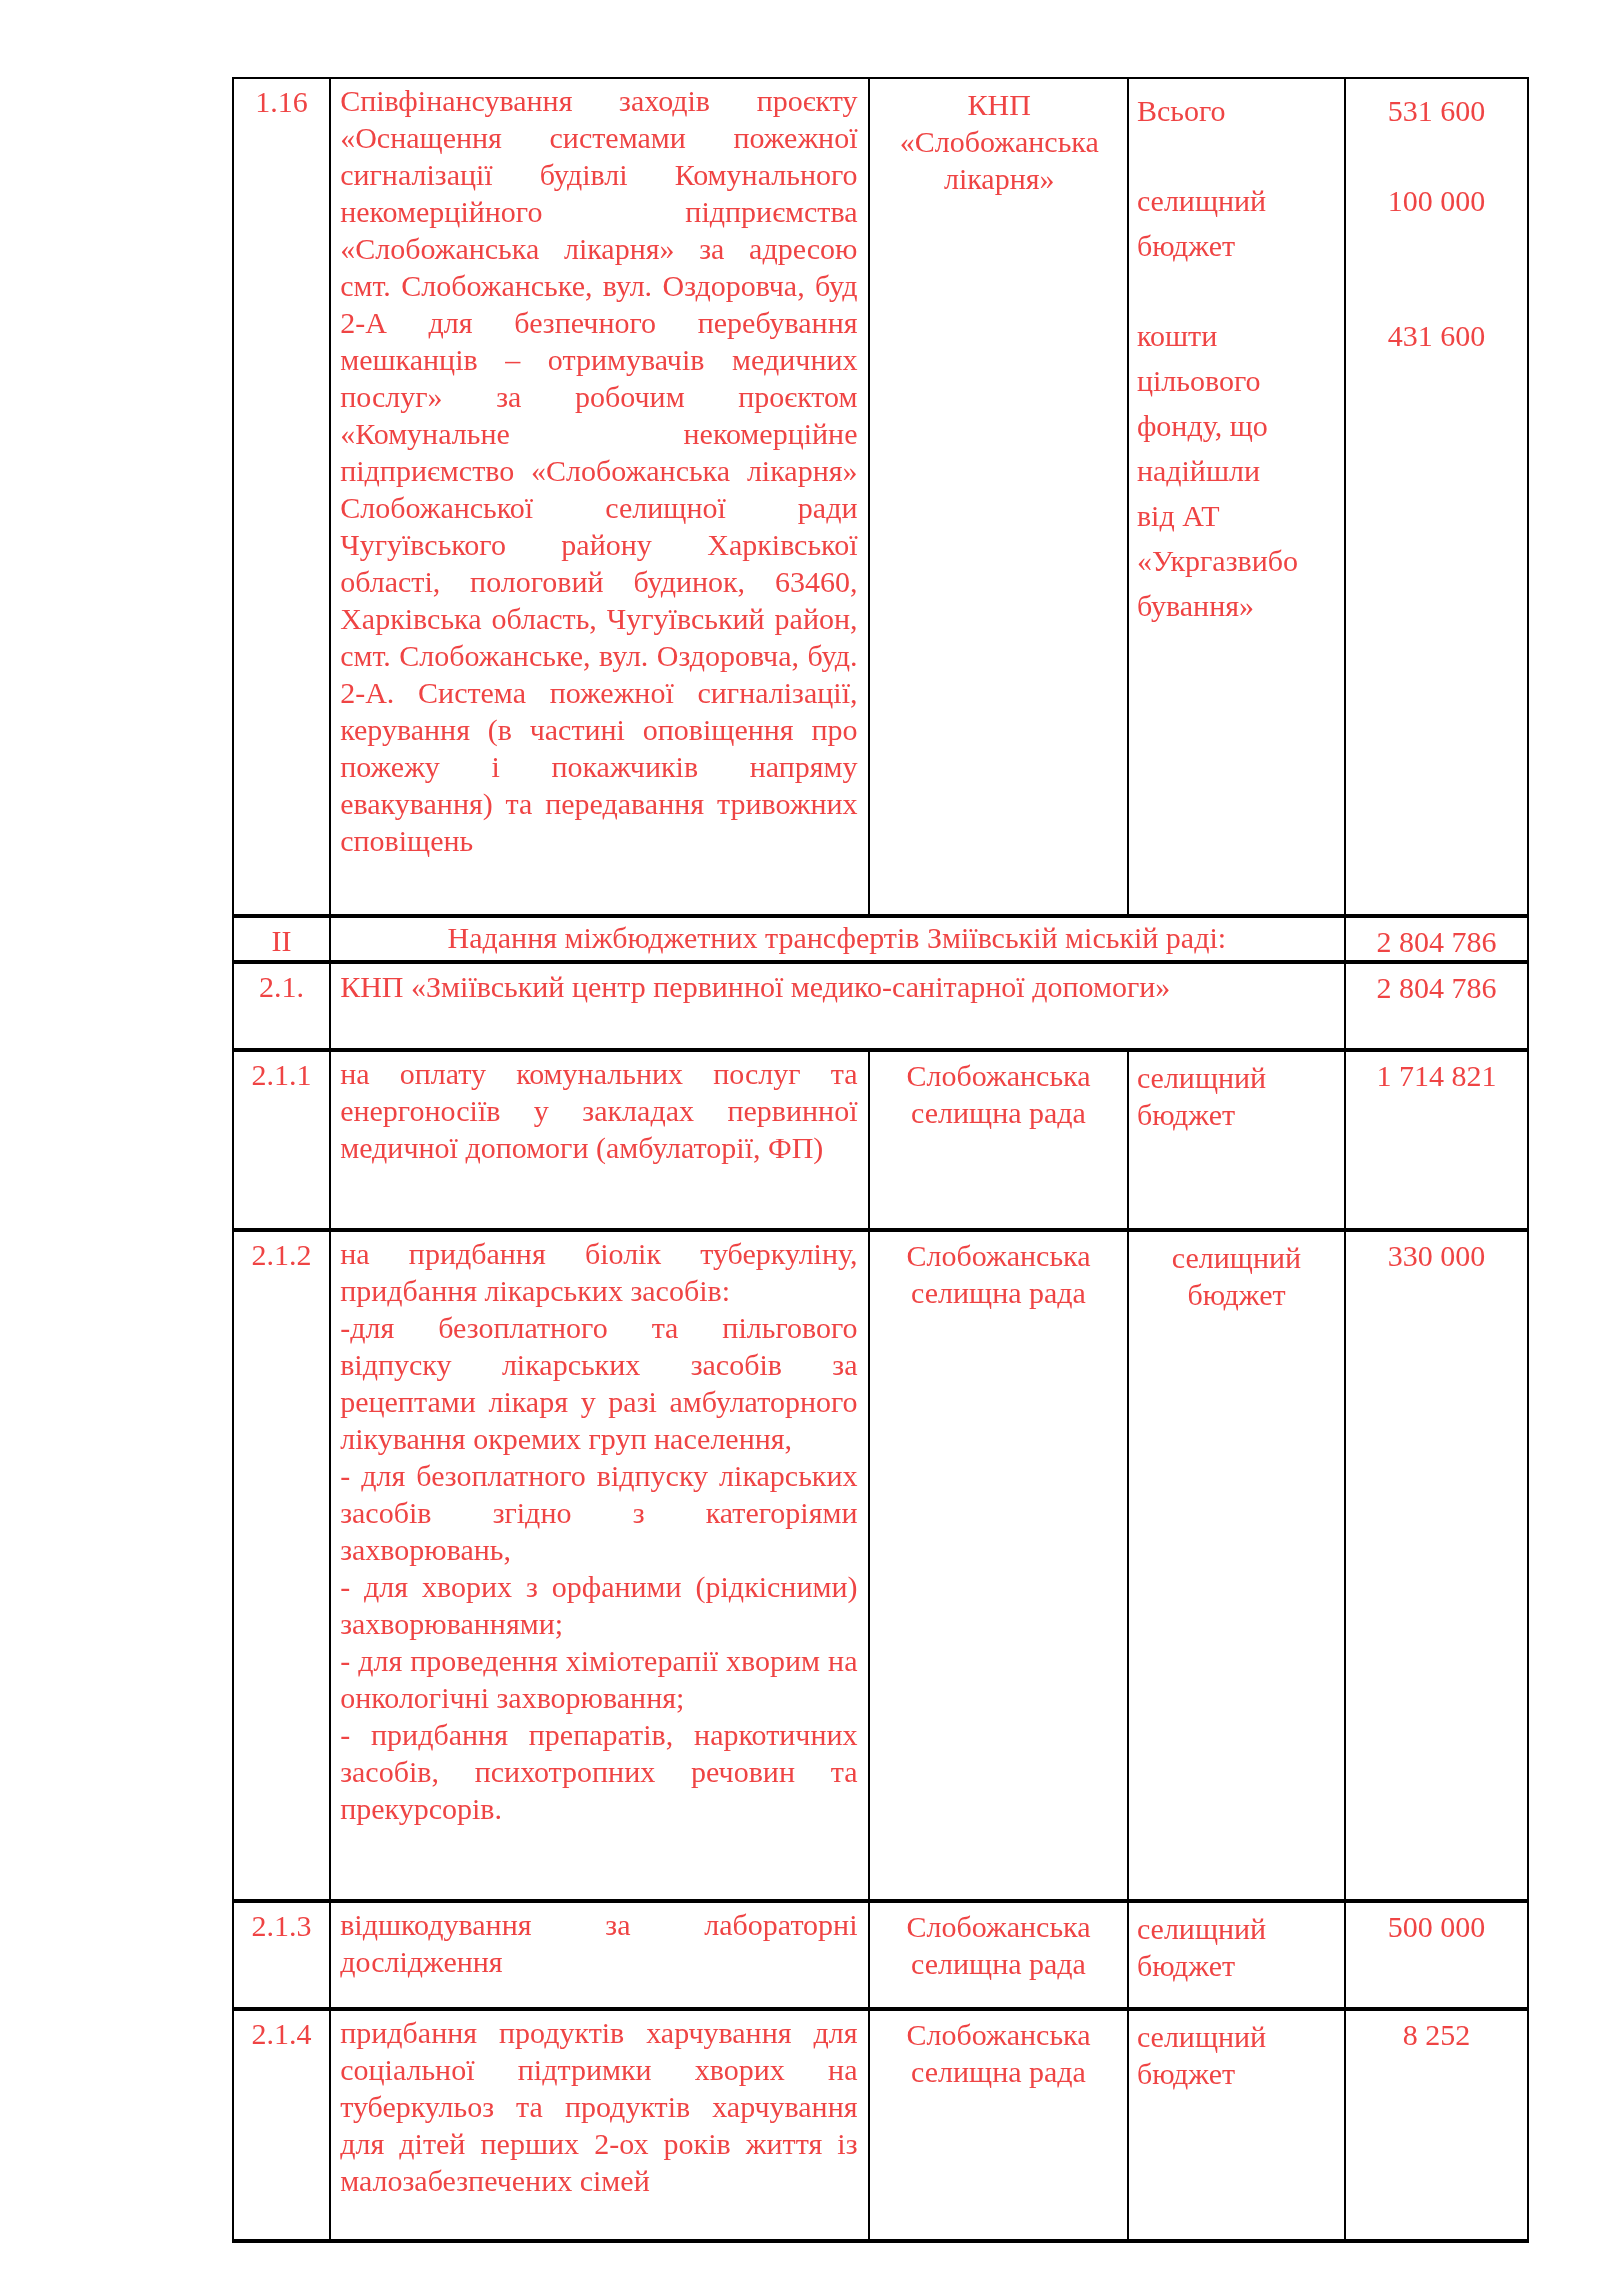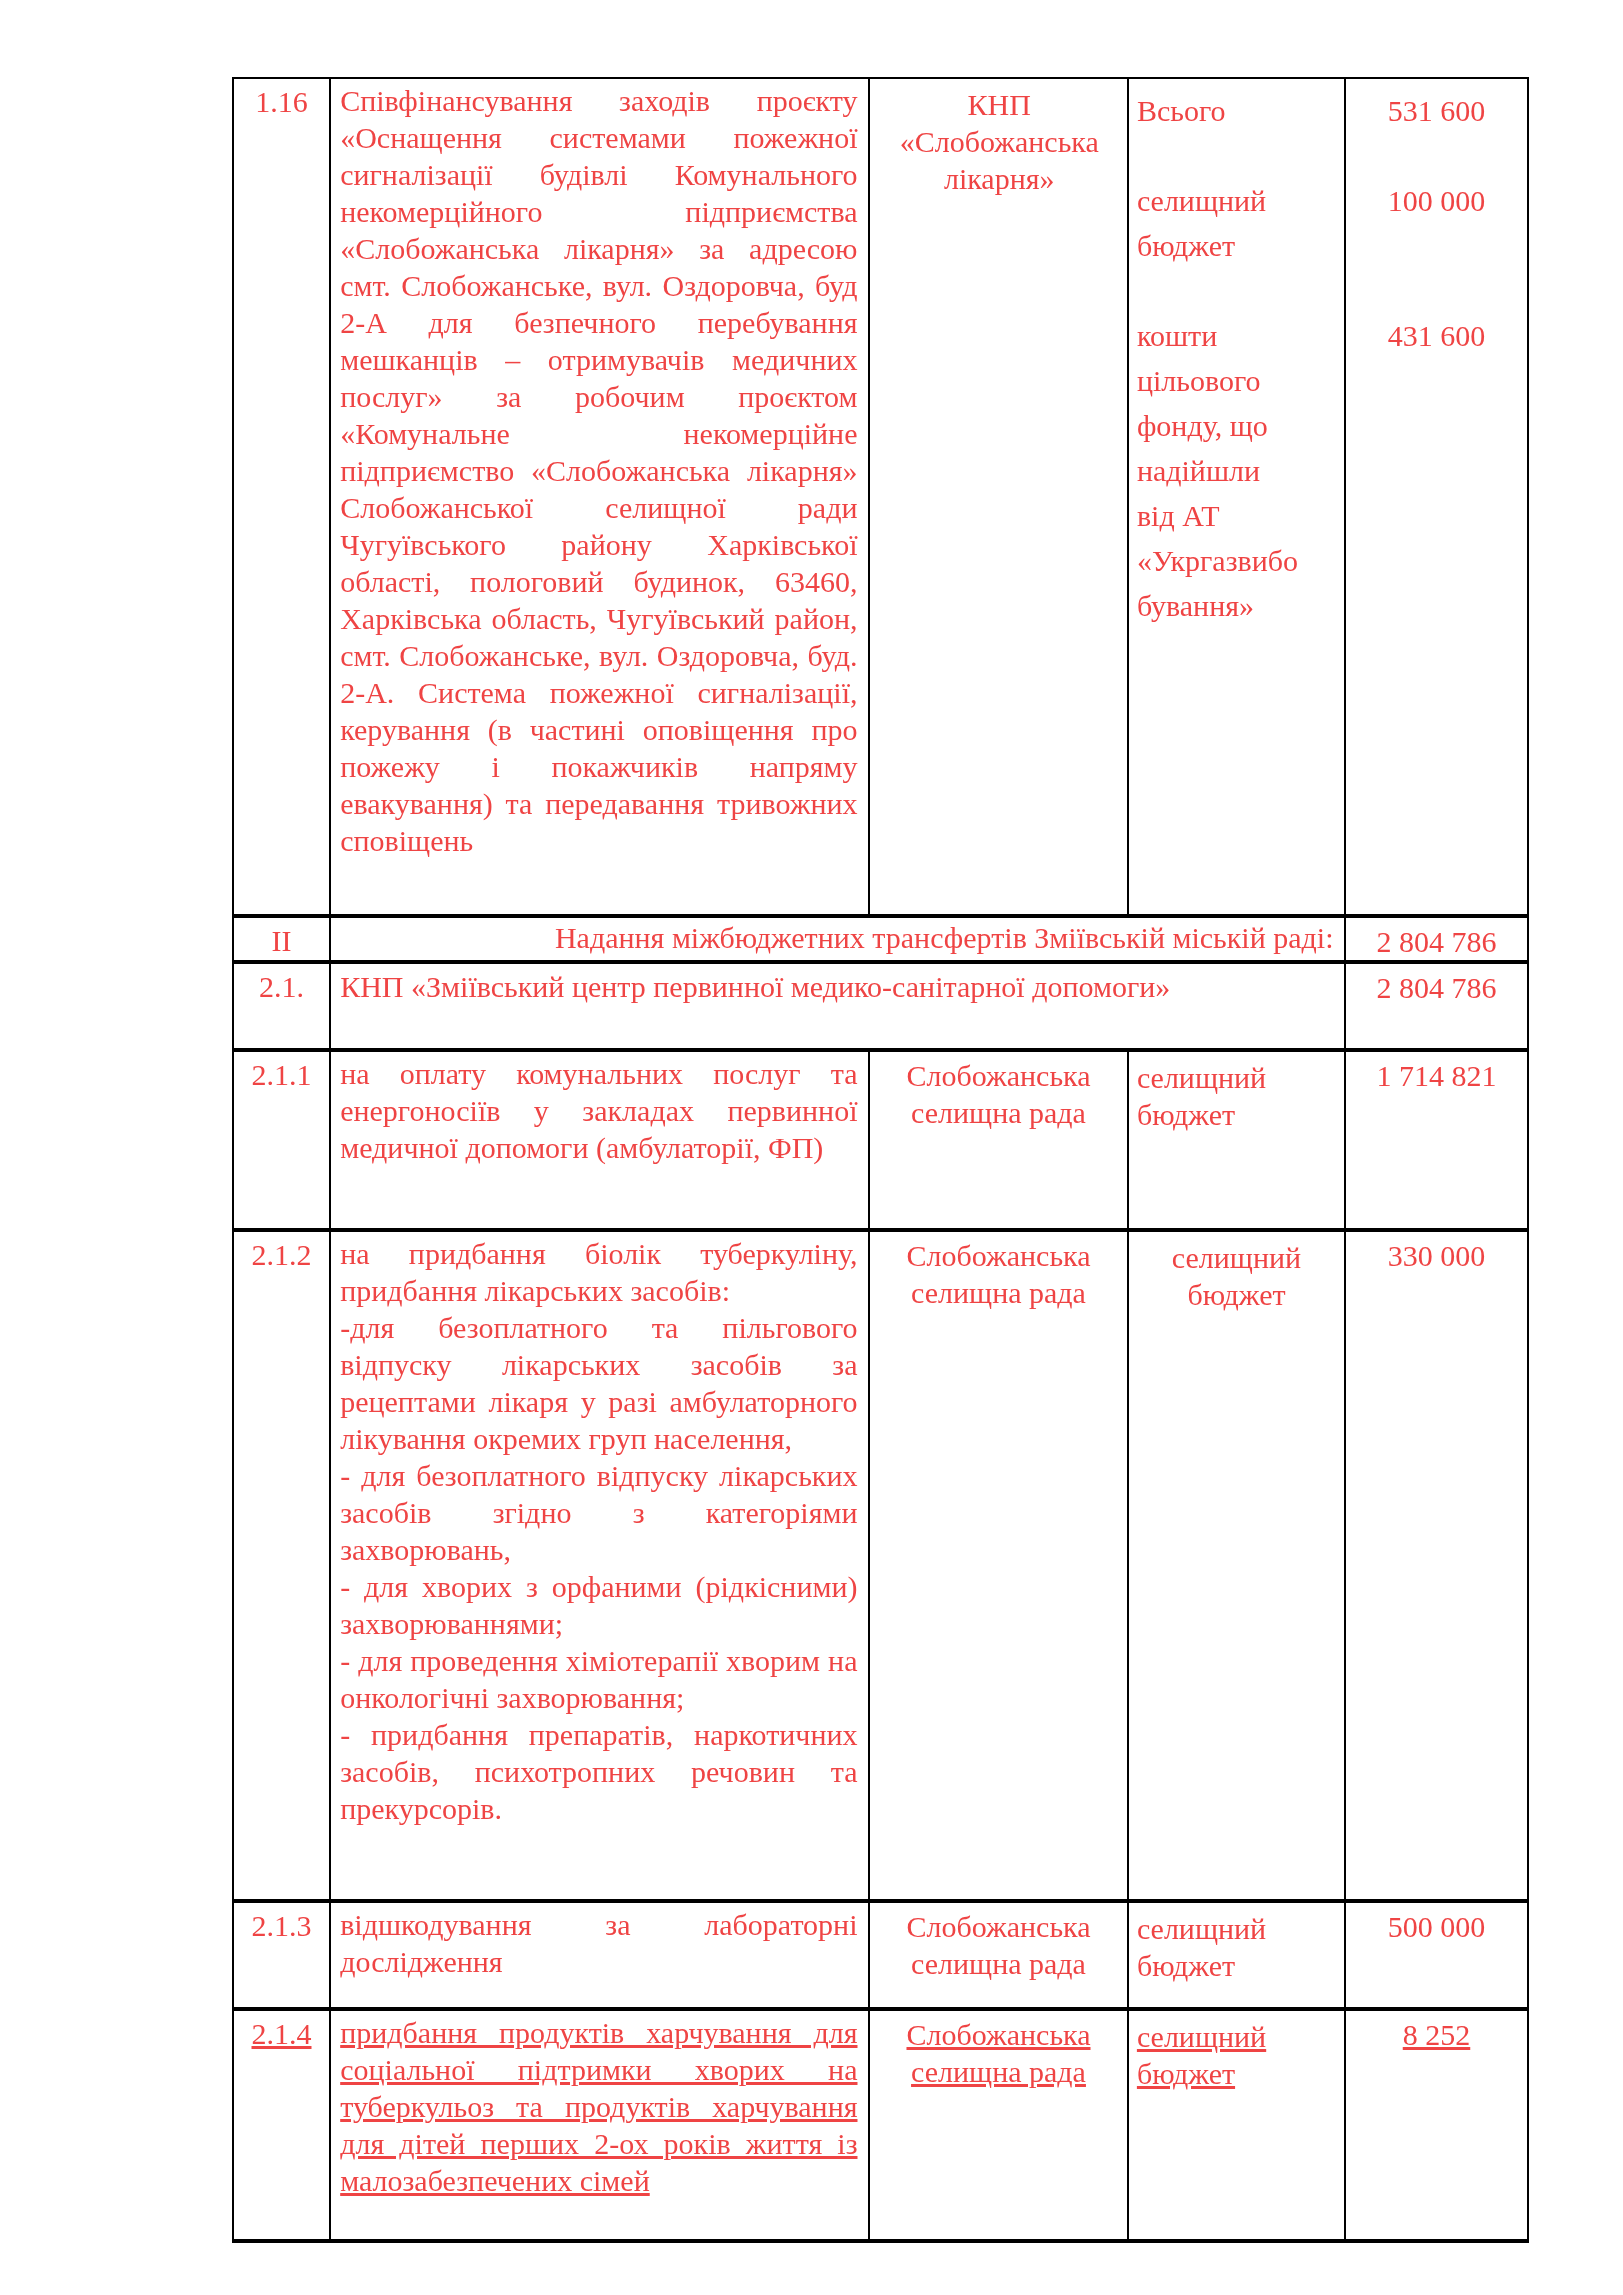--- a/index.html
+++ b/index.html
@@ -32,33 +32,33 @@
     color: #ef4444;
   }
   td {
     border: 2.6px solid #000000;
     vertical-align: top;
     overflow: hidden;
     word-wrap: break-word;
   }
   
   tr.hsep td { border-top: 4.6px solid #000000; }
-  tr.last td { border-bottom: 4.6px solid #000000; text-decoration: underline; }
+  tr.last td { border-bottom: 4.6px solid #000000; }
 
   td.num {
     text-align: center;
     padding-top: 3.9px;
   }
   td.desc {
     padding: 2.6px 10.5px 0 9.2px;
     text-align: justify;
   }
   td.desc-center {
     padding: 1.3px 10.5px 0 9.2px;
-    text-align: right;
+    text-align: center;
     font-family: Liberation Serif, serif;
   }
   td.desc-left {
     padding: 3.9px 10.5px 0 9.2px;
     text-align: left;
     margin-top: 44px;
   }
   td.org {
     text-align: center;
     padding: 5.2px 6.5px 0 6.5px;

